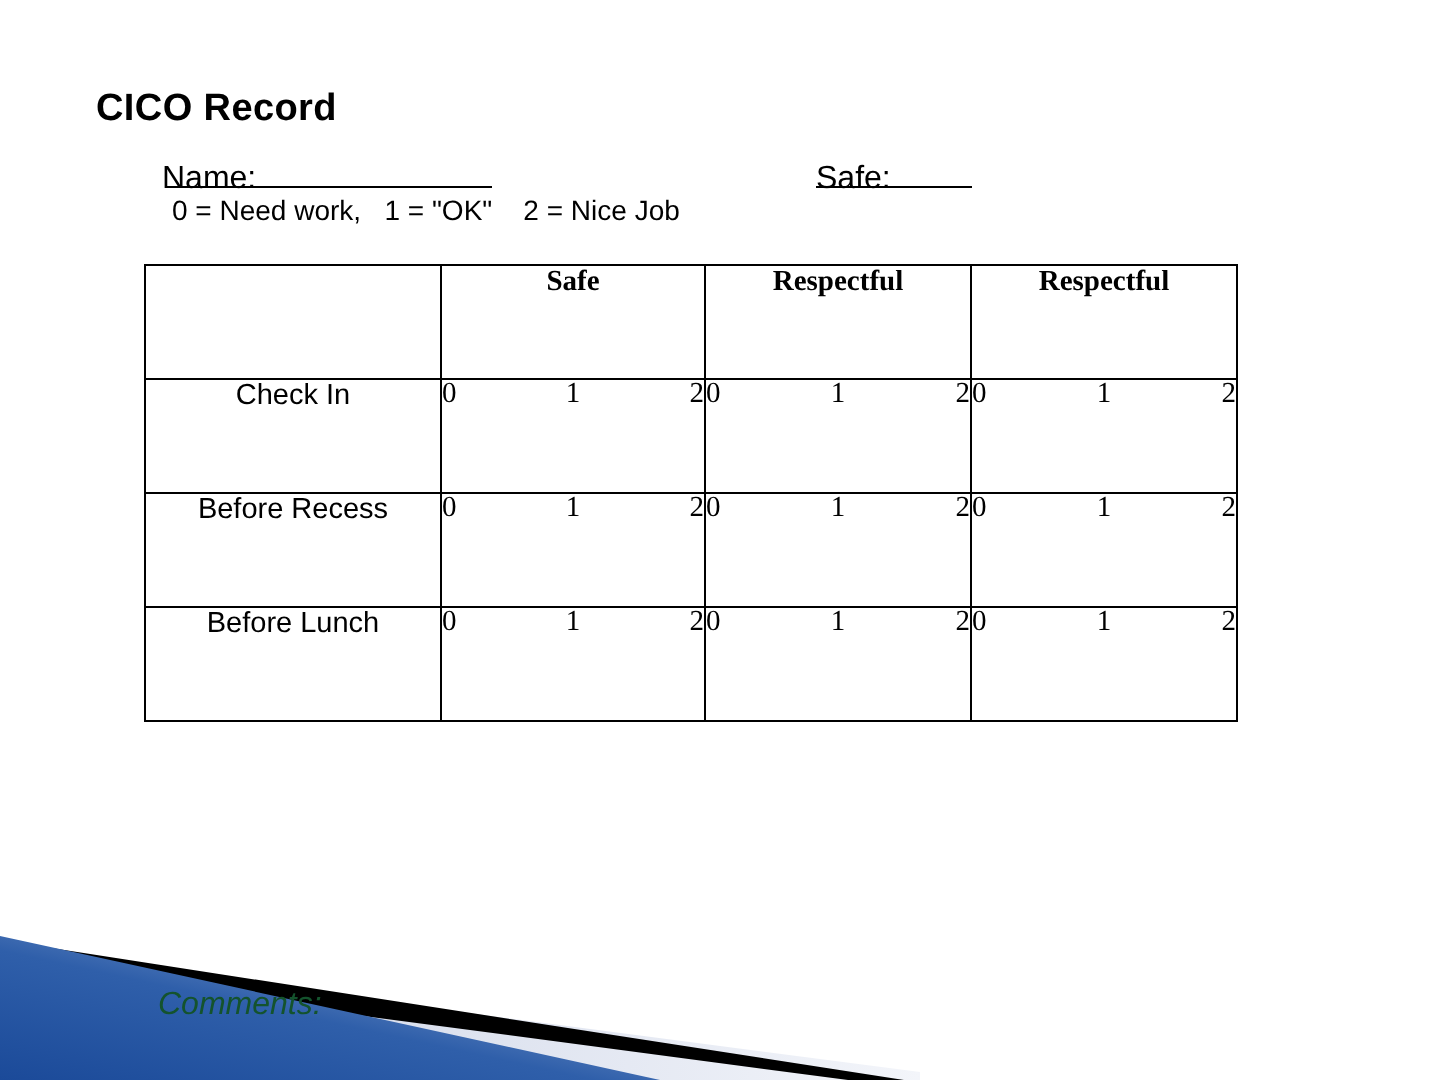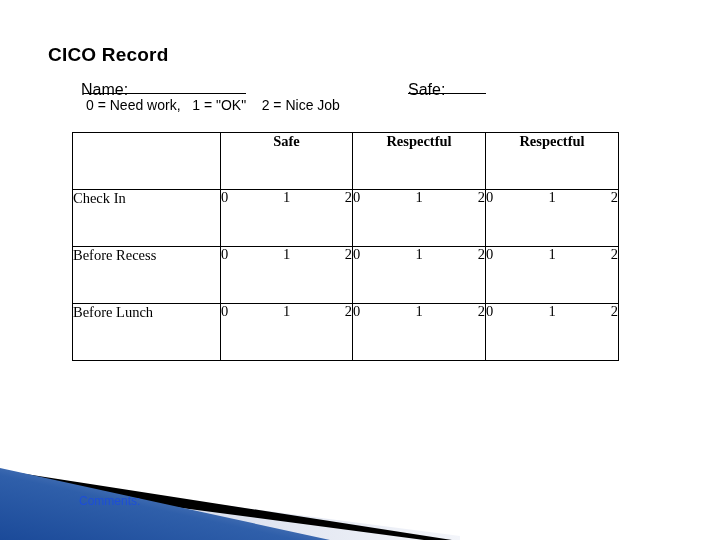--- a/index.html
+++ b/index.html
@@ -129,21 +129,22 @@
   }
   thead th.blank-head { font-size: 0; }
 
   tbody tr { height: 57px; }
 
   td.row-label {
     font-size: 14.5px;
     color: #000000;
     padding: 7px 0 0 8px;
     line-height: 1.22;
-    font-family: Liberation Serif, serif;
+    font-family: Liberation Sans, sans-serif;
+    text-align: center;
   }
 
   td.scores {
     padding: 7px 9px 0 7px;
   }
   .score-strip {
     display: flex;
     justify-content: space-between;
     align-items: flex-start;
     width: 100%;
@@ -162,24 +163,25 @@
     padding: 8px 0 0 8px;
     font-family: "Liberation Serif", serif;
     vertical-align: top;
   }
 
   
   #comments-label {
     position: absolute;
     left: 79px;
     top: 494px;
-    font-size: 12px;
-    color: #1d4ed8;
+    font-size: 16px;
+    color: #14532d;
     white-space: nowrap;
     z-index: 5;
+    font-style: italic;
   }
 </style>
 </head>
 <body>
 
 <div id="slide">
 
   <svg id="corner-deco" viewBox="0 0 460 100" preserveAspectRatio="none" aria-hidden="true">
     <defs>
       <linearGradient id="blueGrad" x1="0" y1="1" x2="1" y2="0">

